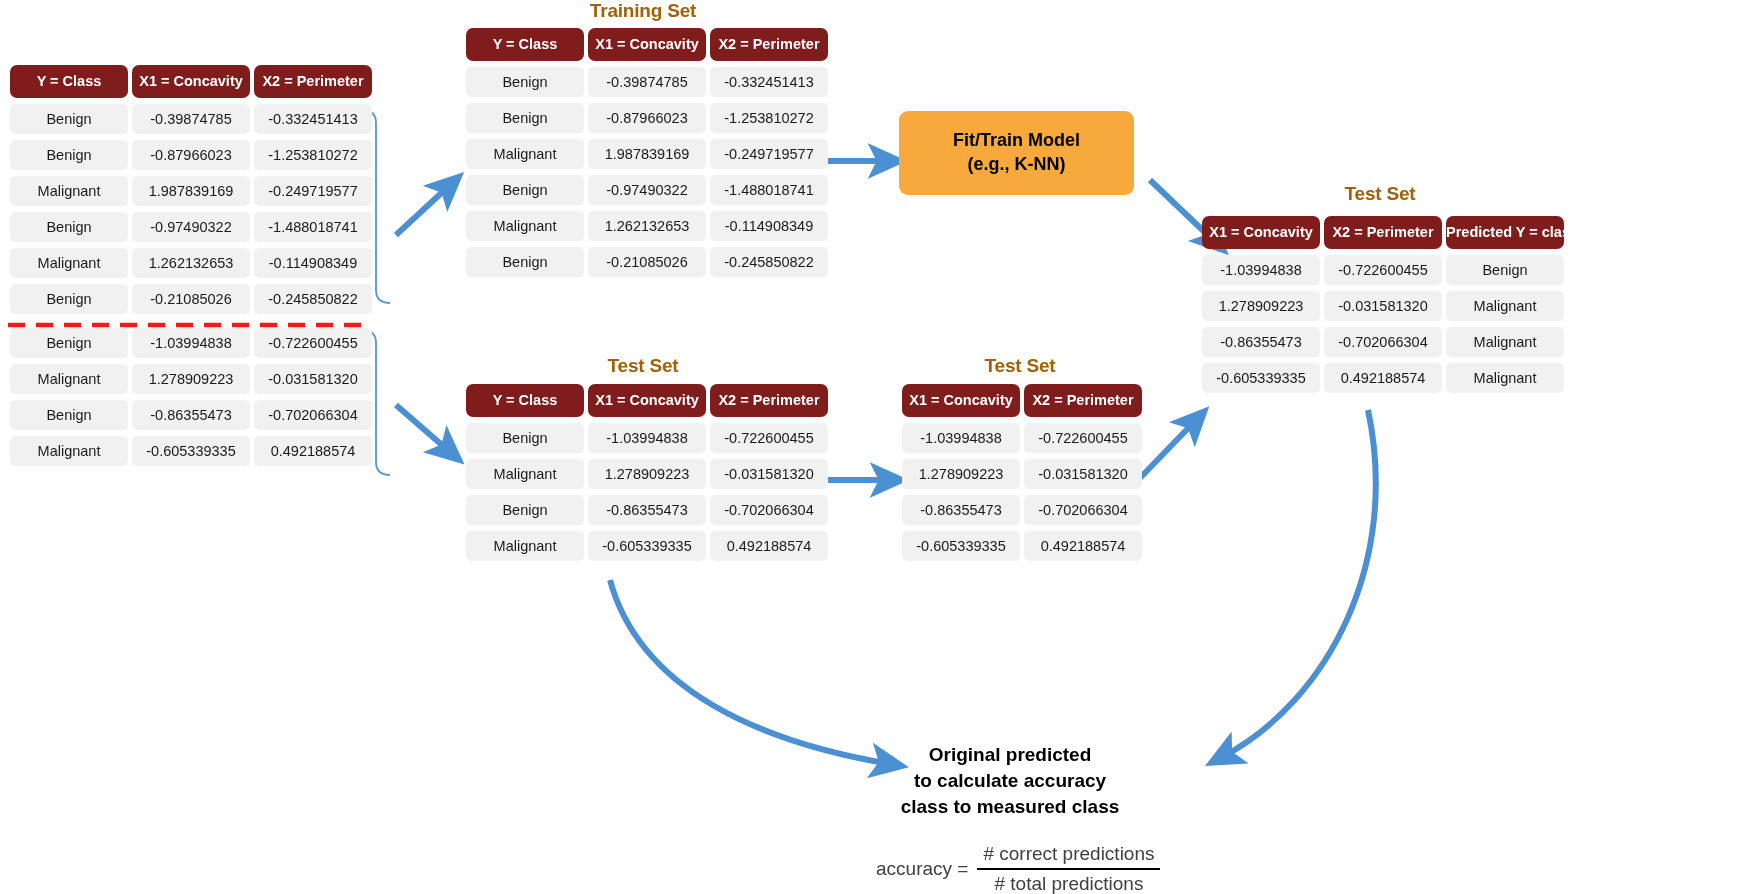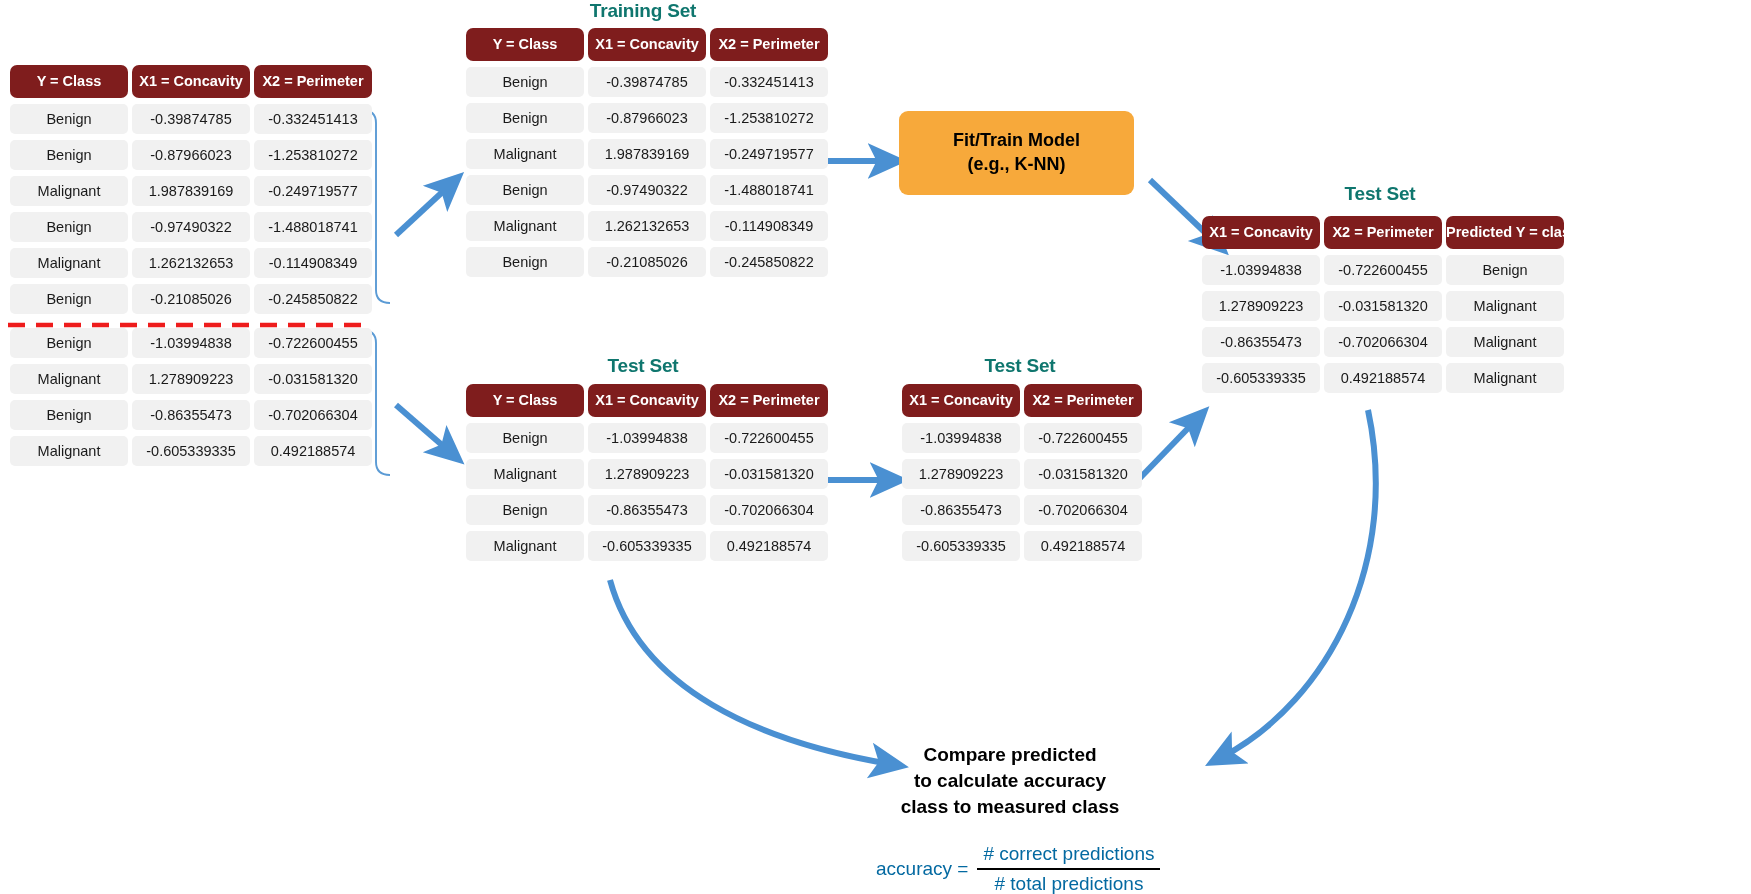--- a/index.html
+++ b/index.html
@@ -19,21 +19,21 @@
   .svg-layer {
     position: absolute; left: 0; top: 0;
     width: 1751px; height: 894px;
     pointer-events: none;
   }
 
   .tbl-title {
     position: absolute;
     font-size: 19px;
     font-weight: bold;
-    color: #0f766e;
+    color: #a16207;
     text-align: center;
     white-space: nowrap;
     letter-spacing: -0.2px;
   }
 
   .table {
     position: absolute;
     display: flex;
     flex-direction: column;
   }
@@ -103,21 +103,21 @@
     color: #000;
     white-space: nowrap;
   }
 
   .accuracy {
     position: absolute;
     display: flex;
     flex-direction: row;
     align-items: center;
     font-size: 19px;
-    color: #0369a1;
+    color: #404040;
     text-align: right;
   }
   .acc-lhs { padding-right: 9px; white-space: nowrap; }
   .frac {
     display: flex;
     flex-direction: column;
     align-items: center;
   }
   .frac-num {
     padding: 0 6px 3px 6px;
@@ -355,21 +355,21 @@
       <div class="cell w4-pred">Malignant</div>
     </div>
     <div class="trow">
       <div class="cell w4-x1">-0.605339335</div>
       <div class="cell w4-x2">0.492188574</div>
       <div class="cell w4-pred">Malignant</div>
     </div>
   </div>
 
   <div class="compare-text" style="left:890px; top:742px; width:240px;">
-    <div>Compare predicted</div>
+    <div>Original predicted</div>
     <div>to calculate accuracy</div>
     <div>class to measured class</div>
   </div>
 
   <div class="accuracy" style="left:876px; top:843px;">
     <div class="acc-lhs">accuracy =</div>
     <div class="frac">
       <div class="frac-num"># correct predictions</div>
       <div class="frac-bar"></div>
       <div class="frac-den"># total predictions</div>

